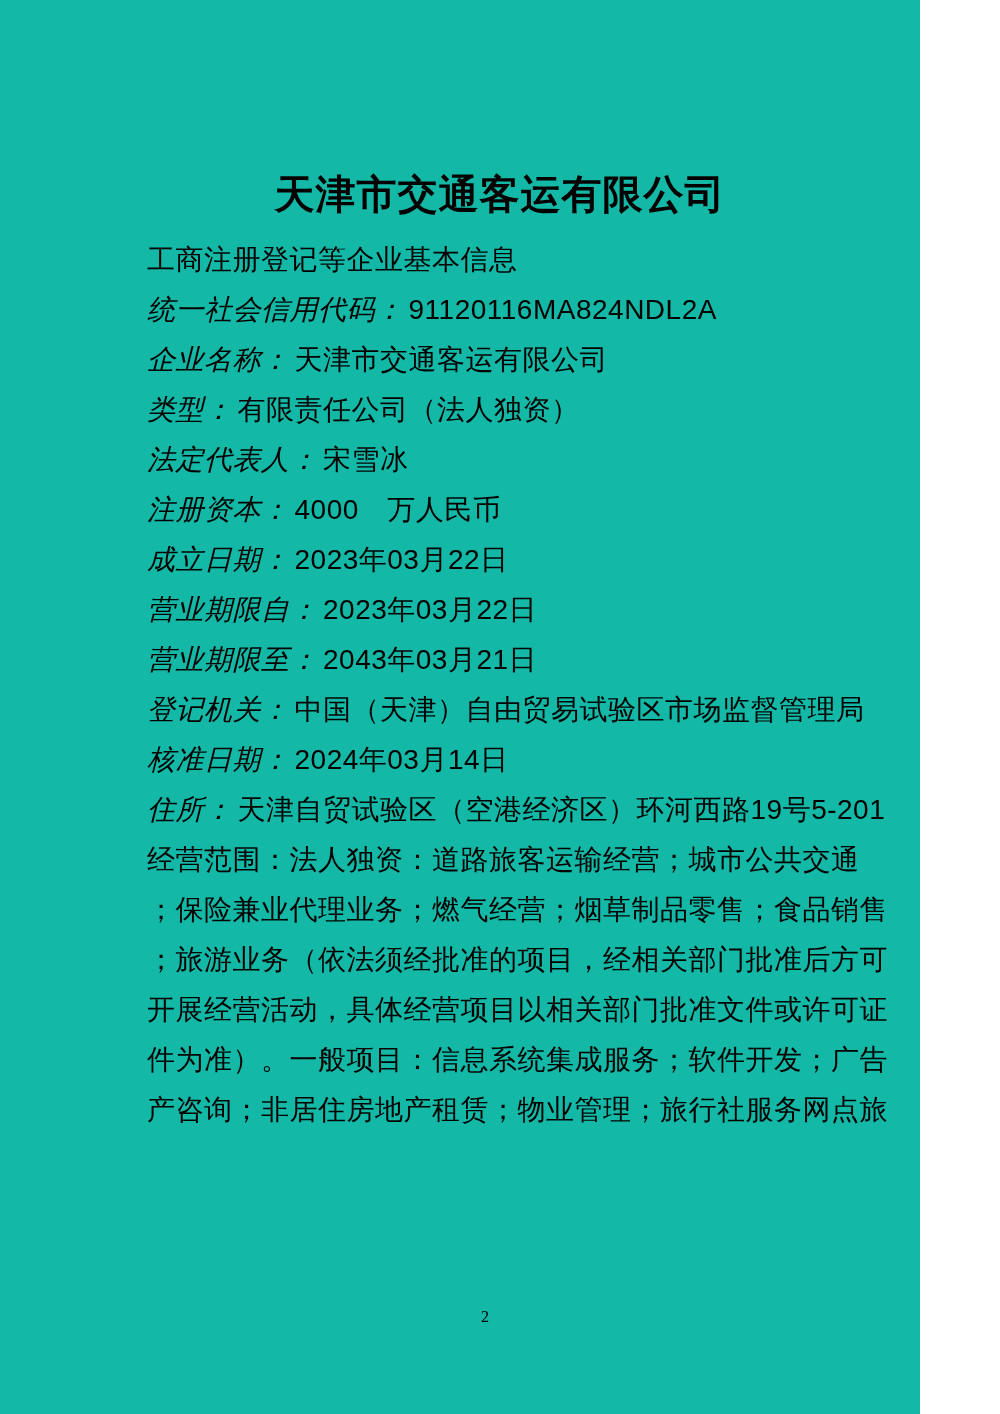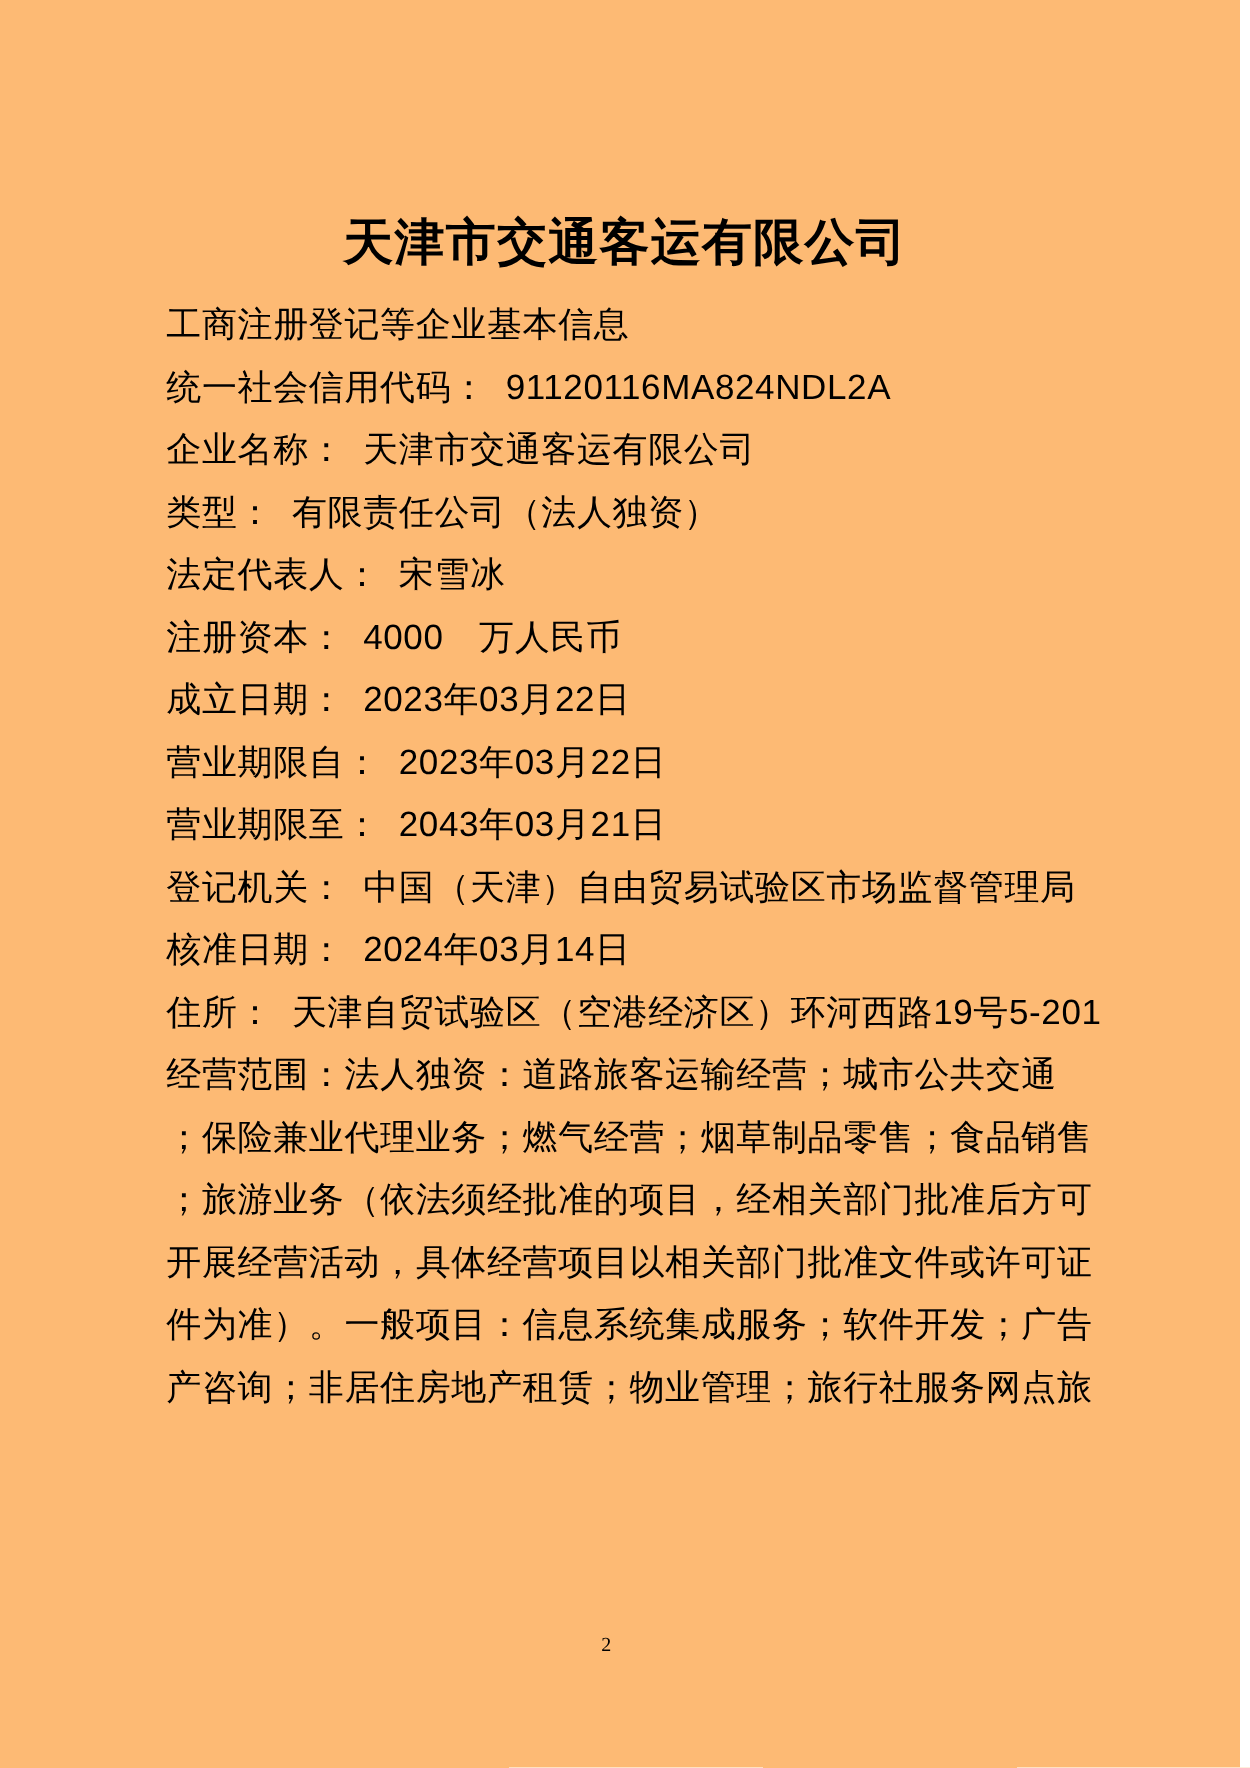--- a/index.html
+++ b/index.html
@@ -2,56 +2,57 @@
 <html><head>
 <meta charset="utf-8">
 <style>
   html, body {
     margin: 0;
     padding: 0;
     background: #ffffff;
   }
   .page {
     position: relative;
-    width: 992px;
+    width: 920px;
     height: 1414px;
-    background: #fdba74;
+    background: #14b8a6;
     color: #000000;
     font-family: "Liberation Sans", sans-serif;
     overflow: hidden;
   }
   .doc-title {
     position: absolute;
     top: 172px;
     left: 0;
     width: 1000px;
     margin: 0;
     text-align: center;
     font-size: 40px;
     font-weight: 700;
     letter-spacing: 1px;
     line-height: 44px;
     color: #000000;
   }
   .content {
     position: absolute;
-    left: 133px;
+    left: 147px;
     top: 235px;
     width: 760px;
   }
   .line {
     height: 50px;
     line-height: 50px;
     font-size: 28px;
     letter-spacing: 0.5px;
     white-space: nowrap;
     color: #000000;
   }
   .field-label {
-    margin-right: 15px;
+    margin-right: 5px;
+    font-style: italic;
   }
   .page-footer {
     position: absolute;
     top: 1308px;
     left: 0;
     width: 970px;
     text-align: center;
     font-family: "Liberation Serif", serif;
     font-size: 16px;
     color: #000000;

